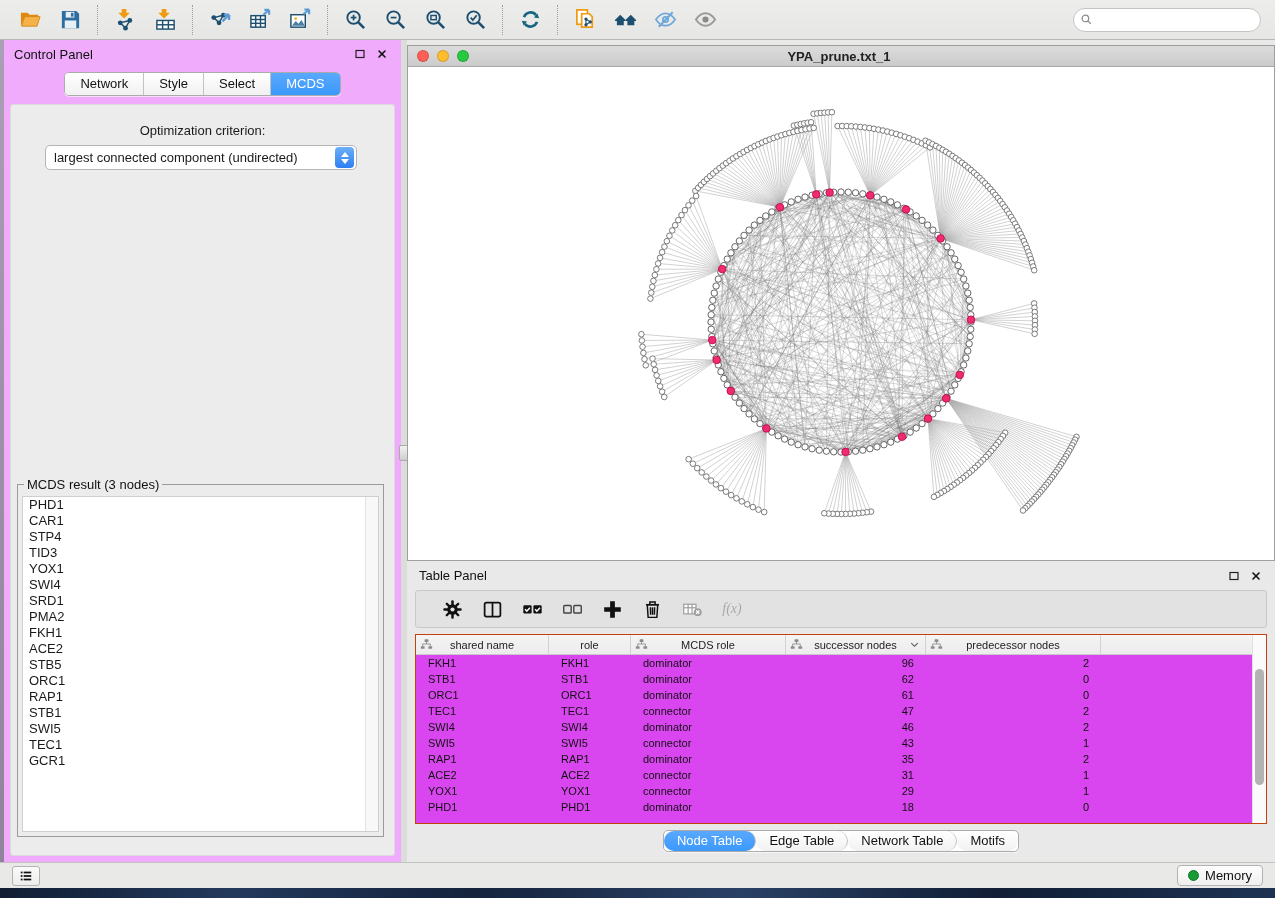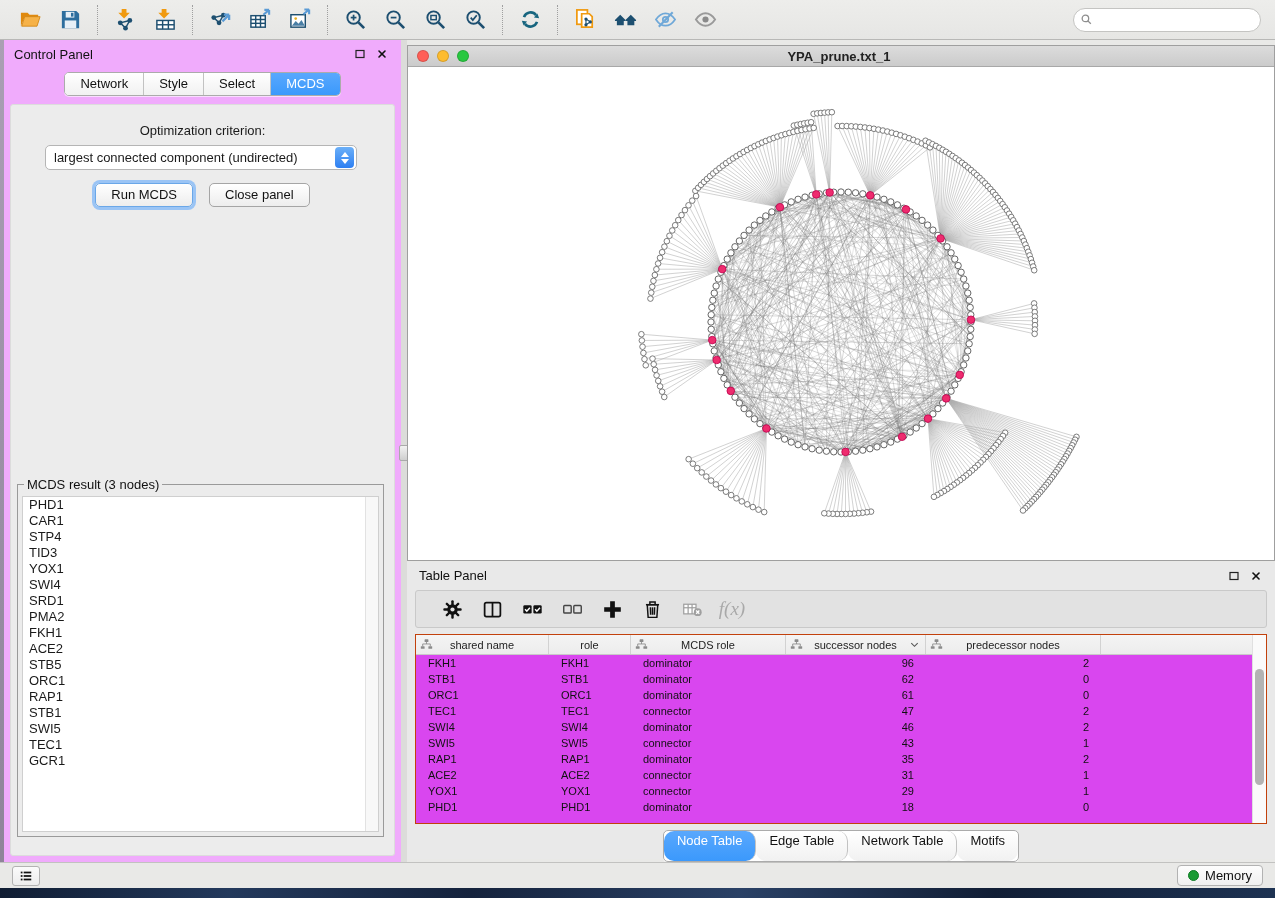--- a/index.html
+++ b/index.html
@@ -83,35 +83,35 @@
 
   
   .table-panel { position:absolute; left:407px; top:562px; width:868px; height:297px;
     background:#e9e9e9; }
   .tp-head { height:24px; display:flex; align-items:center; padding:3px 10px 0 12px; }
   .tp-toolbar { margin:4px 8px 6px 8px; height:38px; background:#e2e2e2; border:1px solid #c9c9c9;
     border-radius:3px; display:flex; align-items:center; padding-left:16px; gap:0; }
   .tp-tool { width:40px; height:30px; border:none; background:transparent; display:flex;
     align-items:center; justify-content:center; }
   .tp-tool svg { width:21px; height:21px; }
-  .fx-label { font-family:"Liberation Serif", serif; font-style:italic; font-size:19px; color:#a9a9a9; }
+  .fx-label { font-family:"Liberation Serif", serif; font-style:italic; font-size:14px; color:#a9a9a9; }
   .grid-wrap { margin:0 8px; background:#d946ef; border:1px solid #c2410c; height:190px; position:relative; overflow:hidden; }
   .grid-header { display:flex; height:20px; background:linear-gradient(#f4f4f4,#ececec);
     border-bottom:1px solid #c9c9c9; }
   .gh-cell { position:relative; border-right:1px solid #d2d2d2; font-size:11px; color:#222;
     display:flex; align-items:center; justify-content:center; cursor:default; }
   .gh-cell .type-ico { position:absolute; left:4px; top:3px; width:13px; height:13px; }
   .gh-cell .sort-ico { position:absolute; right:5px; top:4px; width:11px; height:11px; }
   .grid-body .row { display:flex; height:16px; }
   .grid-body .cell { font-size:11px; color:#111; line-height:16px; white-space:nowrap; overflow:hidden; }
   .grid-scroll { position:absolute; right:0; top:0; bottom:0; width:14px; background:#fafafa; border-left:1px solid #e0e0e0; }
   .grid-scroll .thumb { position:absolute; left:2px; width:9px; top:34px; height:116px;
     background:#b3b3b3; border-radius:5px; }
   .tp-tabs { display:flex; justify-content:center; margin-top:6px; }
-  .tp-tabs .tab { padding:2px 13px 13px; font-size:13px;border-radius:10px; }
+  .tp-tabs .tab { padding:2px 13px 3px; font-size:13px;border-radius:10px; }
 
   
   .status-bar { position:absolute; left:0; top:862px; width:1275px; height:26px;
     background:#e9e9e7; border-top:1px solid #c2c2c0; display:flex; align-items:center; padding:0 12px; }
   .status-left-btn { width:28px; height:20px; border:1px solid #b2b2b2; border-radius:3px;
     background:linear-gradient(#fbfbfb,#ededed); display:flex; align-items:center; justify-content:center; }
   .status-left-btn svg { width:14px; height:14px; }
   .memory-btn { margin-left:auto; height:21px; border:1px solid #b2b2b2; border-radius:4px;
     background:linear-gradient(#fdfdfd,#f0f0f0); display:flex; align-items:center; gap:6px;
     padding:0 10px; font-size:13px; color:#111; }
@@ -295,24 +295,20 @@
       </div>
     </div>
   <div class="cp-inner">
     <div class="opt-label">Optimization criterion:</div>
     <div class="criterion">
       <span class="val">largest connected component (undirected)</span>
       <span class="stepper">
           <i class="up"></i>
           <i class="dn"></i>
         </span>
-    </div>
-    <div class="btn-row">
-      <button class="mac-btn focus">Run MCDS</button>
-      <button class="mac-btn">Close panel</button>
     </div>
     <fieldset class="mcds-fieldset">
       <legend>MCDS result (3 nodes)</legend>
       <div class="listbox" id="mcds-list">
 
       <div class="item">PHD1</div>
           <div class="item">CAR1</div>
           <div class="item">STP4</div>
           <div class="item">TID3</div>
           <div class="item">YOX1</div>

